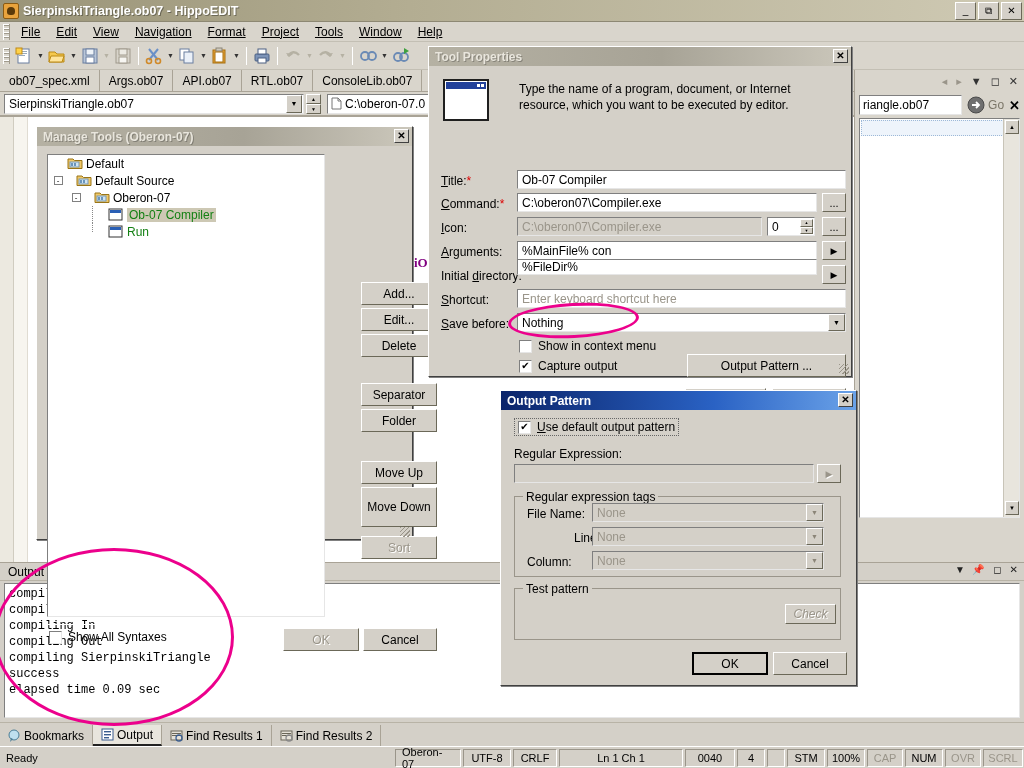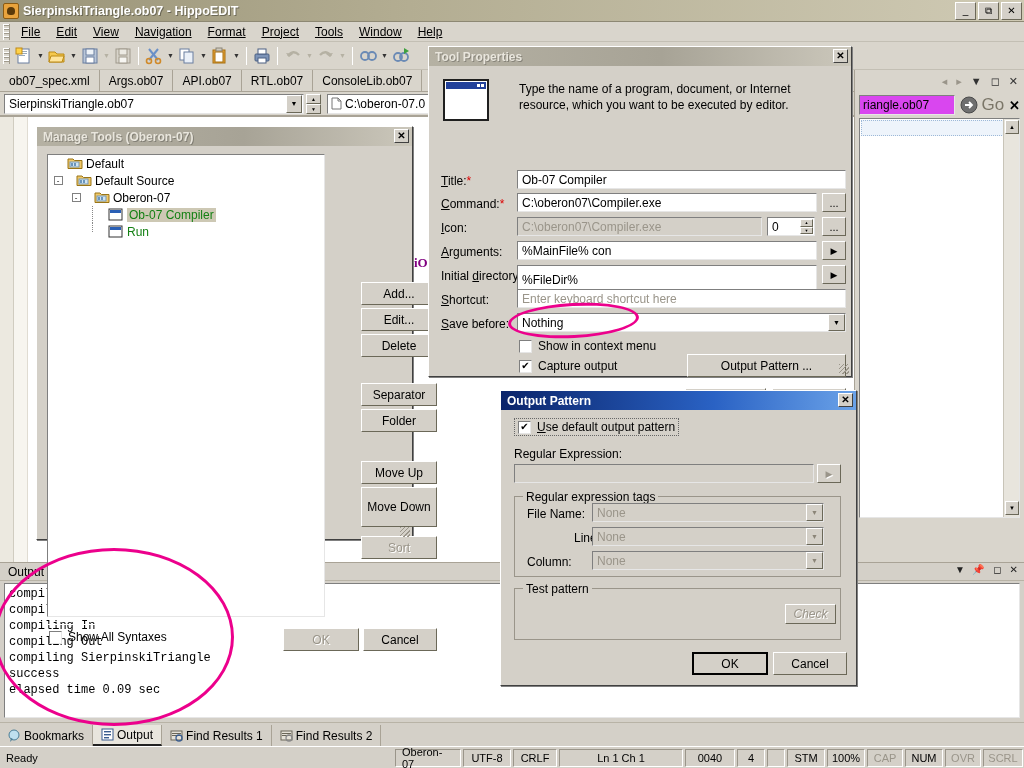--- a/index.html
+++ b/index.html
@@ -117,21 +117,21 @@
   .ed-line { position:absolute; font-family:"Liberation Serif", serif; font-size:13px; white-space:pre; }
 
   
   .rpanel {
     position:absolute; left:854px; top:70px; width:170px; height:492px;
     background:#d9d5cc; border-left:1px solid #a9a396;
   }
   .rpanel-hdr { height:22px; display:flex; align-items:center; justify-content:flex-end;
                 gap:9px; padding-right:6px; font-size:11px; color:#333;}
   .rpanel-go  { height:26px; display:flex; align-items:center; gap:5px; padding:0 4px; }
-  .rp-input { flex:1; height:20px; background:#d946ef;
+  .rp-input { flex:1; height:20px; background:#ffffff;
     border:1px solid; border-color:#7f7f7f #e6e6e6 #e6e6e6 #7f7f7f;
     display:flex; align-items:center; padding-left:3px; font-size:12px; overflow:hidden;}
   .rp-list { margin:0 4px; background:#fff; height:400px;
              border:1px solid; border-color:#7f7f7f #e6e6e6 #e6e6e6 #7f7f7f; position:relative;}
   .rp-sel { height:16px; margin:1px; background:#eef4fb; border:1px dotted #9db9d8; }
   .rp-scroll { position:absolute; right:0; top:0; width:16px; bottom:0; background:#e8e5dd;
                border-left:1px solid #c8c4b8;}
   .rp-sb { width:14px; height:14px; margin:1px; background:#d4d0c8;
            border:1px solid; border-color:#fff #6b6858 #6b6858 #fff;
            display:flex; align-items:center; justify-content:center; font-size:6px;}
@@ -403,21 +403,21 @@
     </div>
     <div class="rpanel-go">
       <div class="rp-input">
         <span>riangle.ob07</span>
       </div>
       <div style="display:flex;align-items:center;gap:2px">
         <svg width="19" height="19">
             <circle cx="9" cy="9" r="8" fill="#6f6f6f" stroke="#4a4a4a"></circle>
             <path d="M5 9h7M9 6l3 3-3 3" stroke="#fff" stroke-width="1.8" fill="none"></path>
           </svg>
-        <span style="font-size:17px;color:#7b7668">Go</span>
+        <span style="font-size:12px;color:#7b7668">Go</span>
       </div>
       <span style="font-weight:bold;font-size:13px">✕</span>
     </div>
     <div class="rp-list">
       <div class="rp-sel"></div>
       <div class="rp-scroll">
         <div class="rp-sb">▲</div>
         <div class="rp-sb" style="position:absolute;bottom:1px">▼</div>
       </div>
     </div>
@@ -661,21 +661,21 @@
       <span style="text-decoration:underline">A</span>rguments:
     </div>
     <div class="field" style="position:absolute; left:88px; top:194px; width:300px; height:19px;">
       <span>%MainFile% con</span>
     </div>
     <div class="btn" style="position:absolute; left:393px; top:194px; width:24px; height:19px; font-size:9px;">▶</div>
 
     <div class="lbl" style="position:absolute; left:12px; top:222px;">
       Initial <span style="text-decoration:underline">d</span>irectory:
     </div>
-    <div class="field" style="position:absolute; left:88px; top:218px; width:300px; height:30px;text-align:right;">
+    <div class="field" style="position:absolute; left:88px; top:212px; width:300px; height:16px;text-align:right;">
       <span>%FileDir%</span>
     </div>
     <div class="btn" style="position:absolute; left:393px; top:218px; width:24px; height:19px; font-size:9px;">▶</div>
 
     <div class="lbl" style="position:absolute; left:12px; top:246px;">
       <span style="text-decoration:underline">S</span>hortcut:
     </div>
     <div class="field ph" style="position:absolute; left:88px; top:242px; width:329px; height:19px;">
       <span>Enter keyboard shortcut here</span>
     </div>

